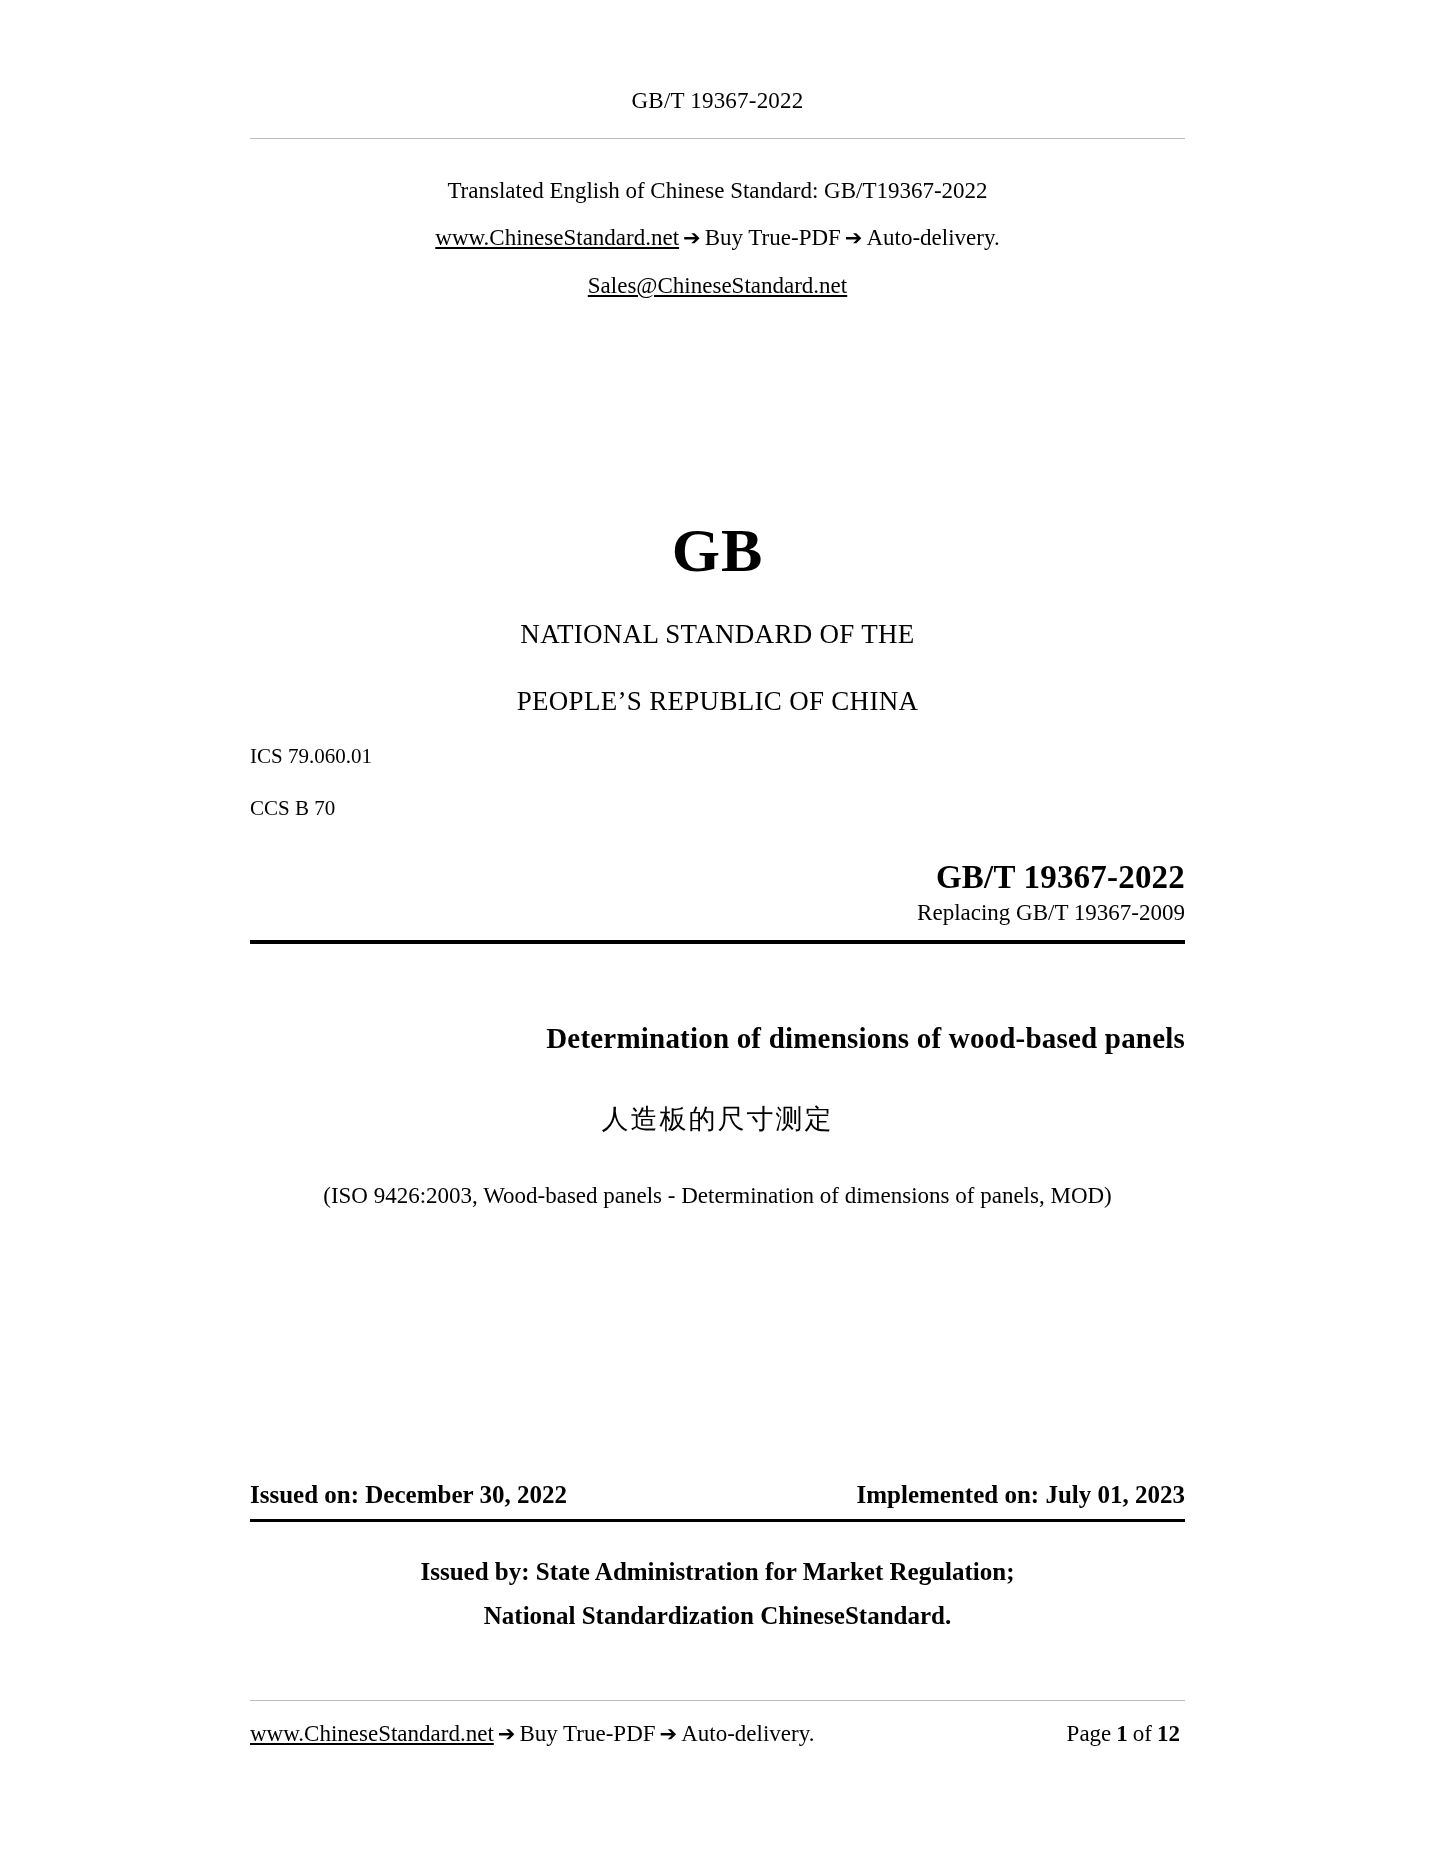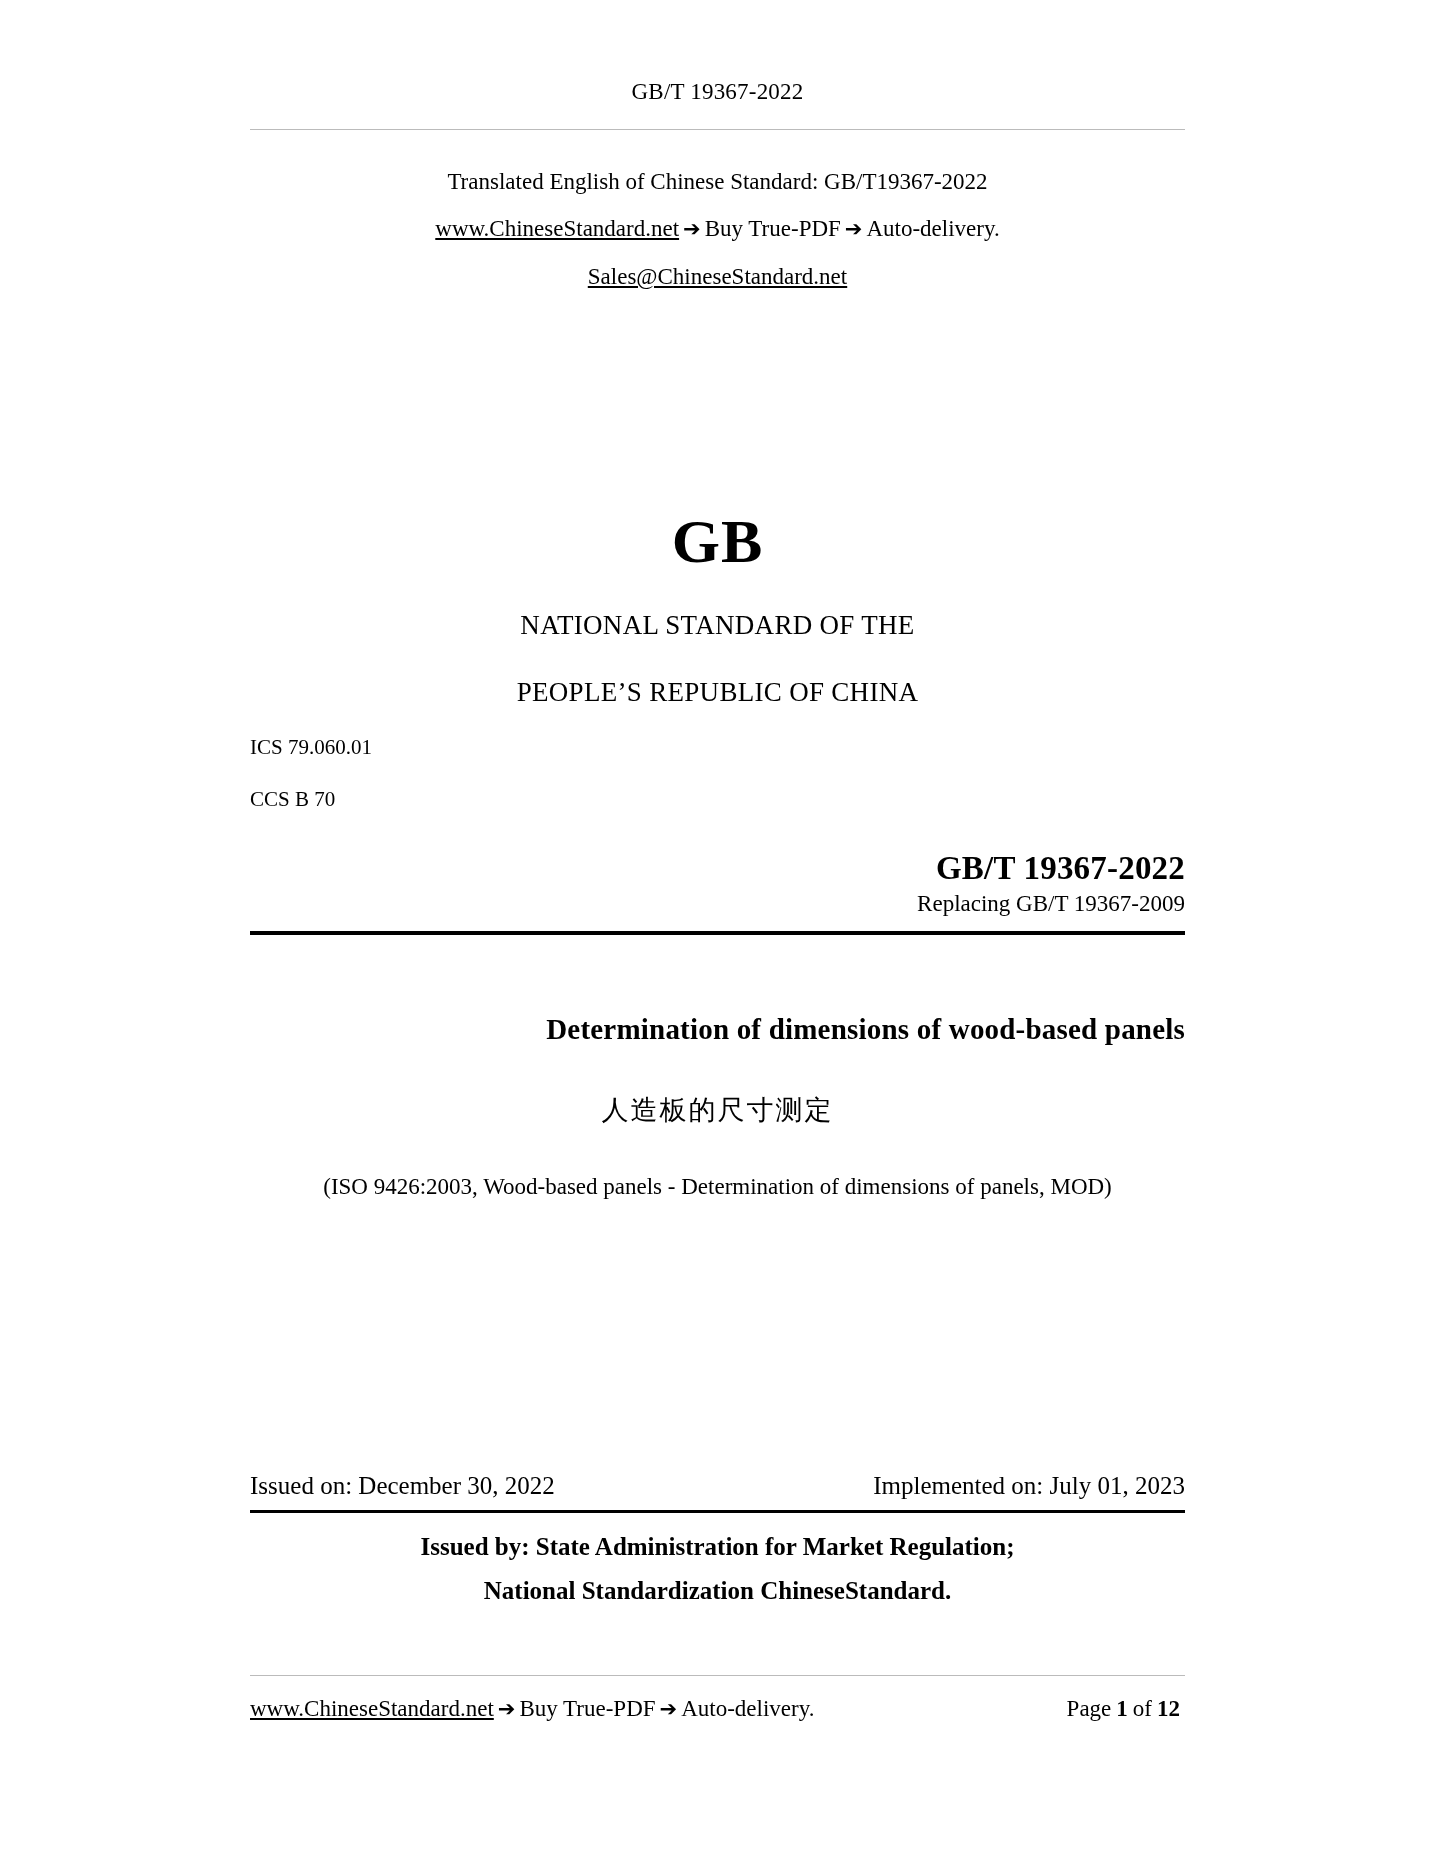--- a/index.html
+++ b/index.html
@@ -13,21 +13,21 @@
     font-family: "Liberation Serif", serif;
     color: #000000;
     position: relative;
     overflow: hidden;
   }
   .page {
     position: relative;
     width: 1435px;
     height: 1870px;
     box-sizing: border-box;
-    padding: 3px 250px;
+    padding: 12px 250px;
   }
   
   .header {
     text-align: center;
     padding-top: 76px;
     font-size: 23px;
     letter-spacing: 0.2px;
   }
   .header-rule {
     border-top: 1px solid #bbbbbb;
@@ -121,33 +121,33 @@
     text-align: center;
     font-size: 23px;
     margin-top: 46px;
   }
   
   .issue-row {
     display: flex;
     justify-content: space-between;
     align-items: baseline;
     font-size: 25px;
-    font-weight: normal;
+    font-weight: bold;
     margin-top: 272px;
     gap: 8px;
   }
   .issue-rule {
     border-top: 3px solid #000000;
     margin-top: 10px;
   }
   .issued-by {
     text-align: center;
     font-size: 25px;
     font-weight: bold;
-    margin-top: 12px;
+    margin-top: 28px;
     line-height: 44px;
   }
   
   .footer-rule {
     border-top: 1px solid #bbbbbb;
     margin-top: 62px;
   }
   .footer {
     display: flex;
     justify-content: space-between;

